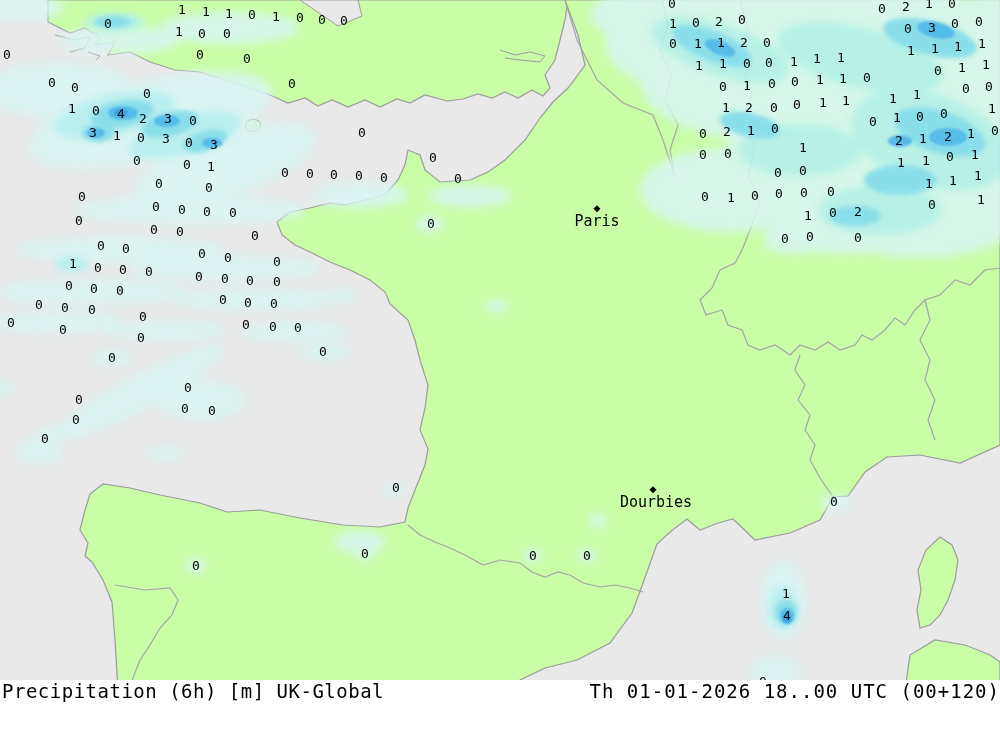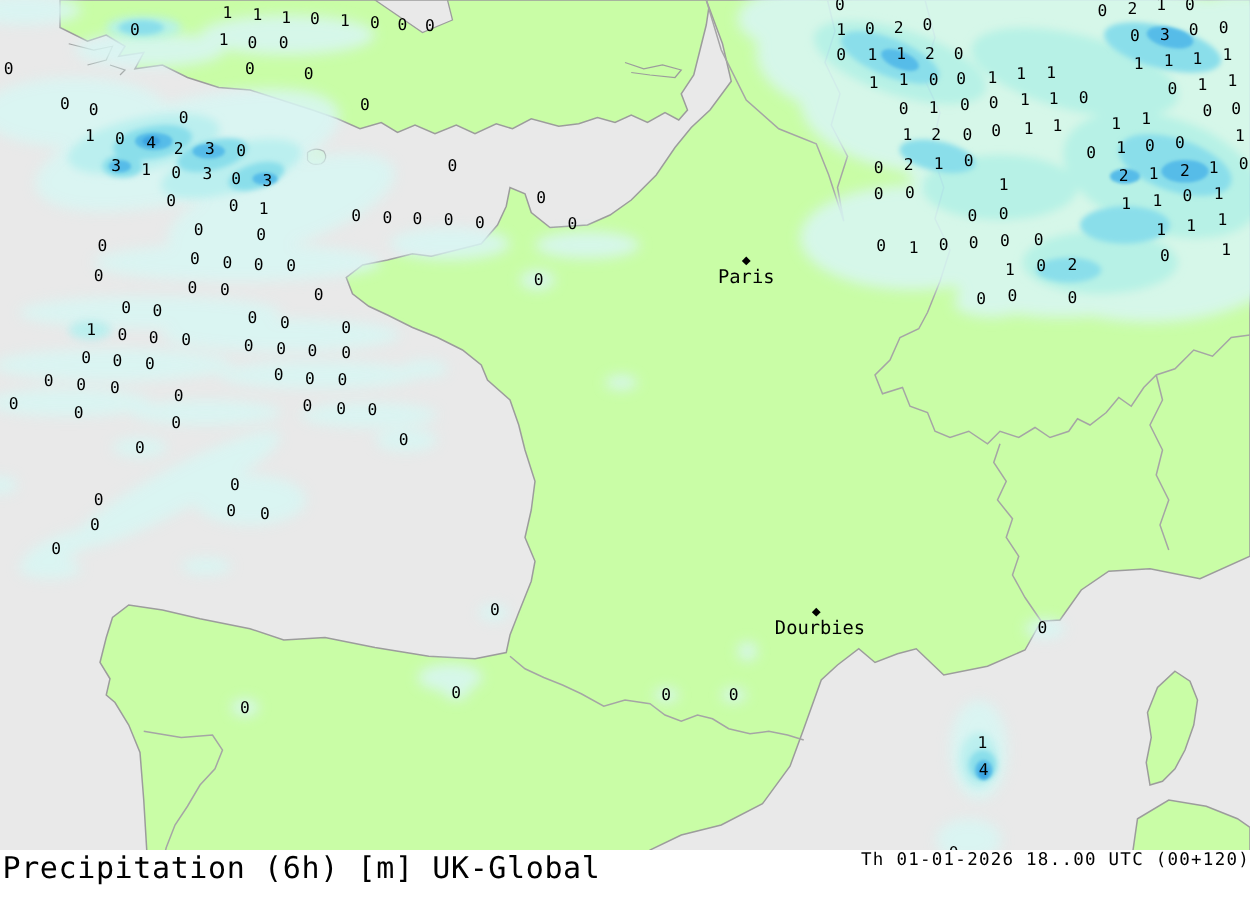--- a/index.html
+++ b/index.html
@@ -1,21 +1,21 @@
 <!DOCTYPE html>
 <html><head>
 <meta charset="utf-8">
 <style>
   html,body{margin:0;padding:0;background:#fff;}
   .screen{position:relative;width:1000px;height:733px;overflow:hidden;
           font-family:"DejaVu Sans Mono","Liberation Mono",monospace;background:#fff;}
   .mapwrap{position:absolute;left:0;top:0;width:1000px;height:680px;}
   .bottombar{position:absolute;left:0;top:680px;width:1000px;height:53px;background:#ffffff;}
-  .title-left{position:absolute;left:2px;top:0px;font-size:24px;color:#000;white-space:pre;letter-spacing:0.5px;}
-  .title-right{position:absolute;right:0px;top:0px;font-size:14px;color:#000;white-space:pre;letter-spacing:1px;}
+  .title-left{position:absolute;left:2px;top:0px;font-size:19px;color:#000;white-space:pre;letter-spacing:0.5px;}
+  .title-right{position:absolute;right:0px;top:0px;font-size:19px;color:#000;white-space:pre;letter-spacing:1px;}
   svg text{font-family:"DejaVu Sans Mono","Liberation Mono",monospace;}
   .num{font-size:13px;fill:#000;}
   .city{font-size:15px;fill:#000;}
 </style>
 </head>
 <body>
 
 <div class="screen">
 
   <div class="mapwrap">

